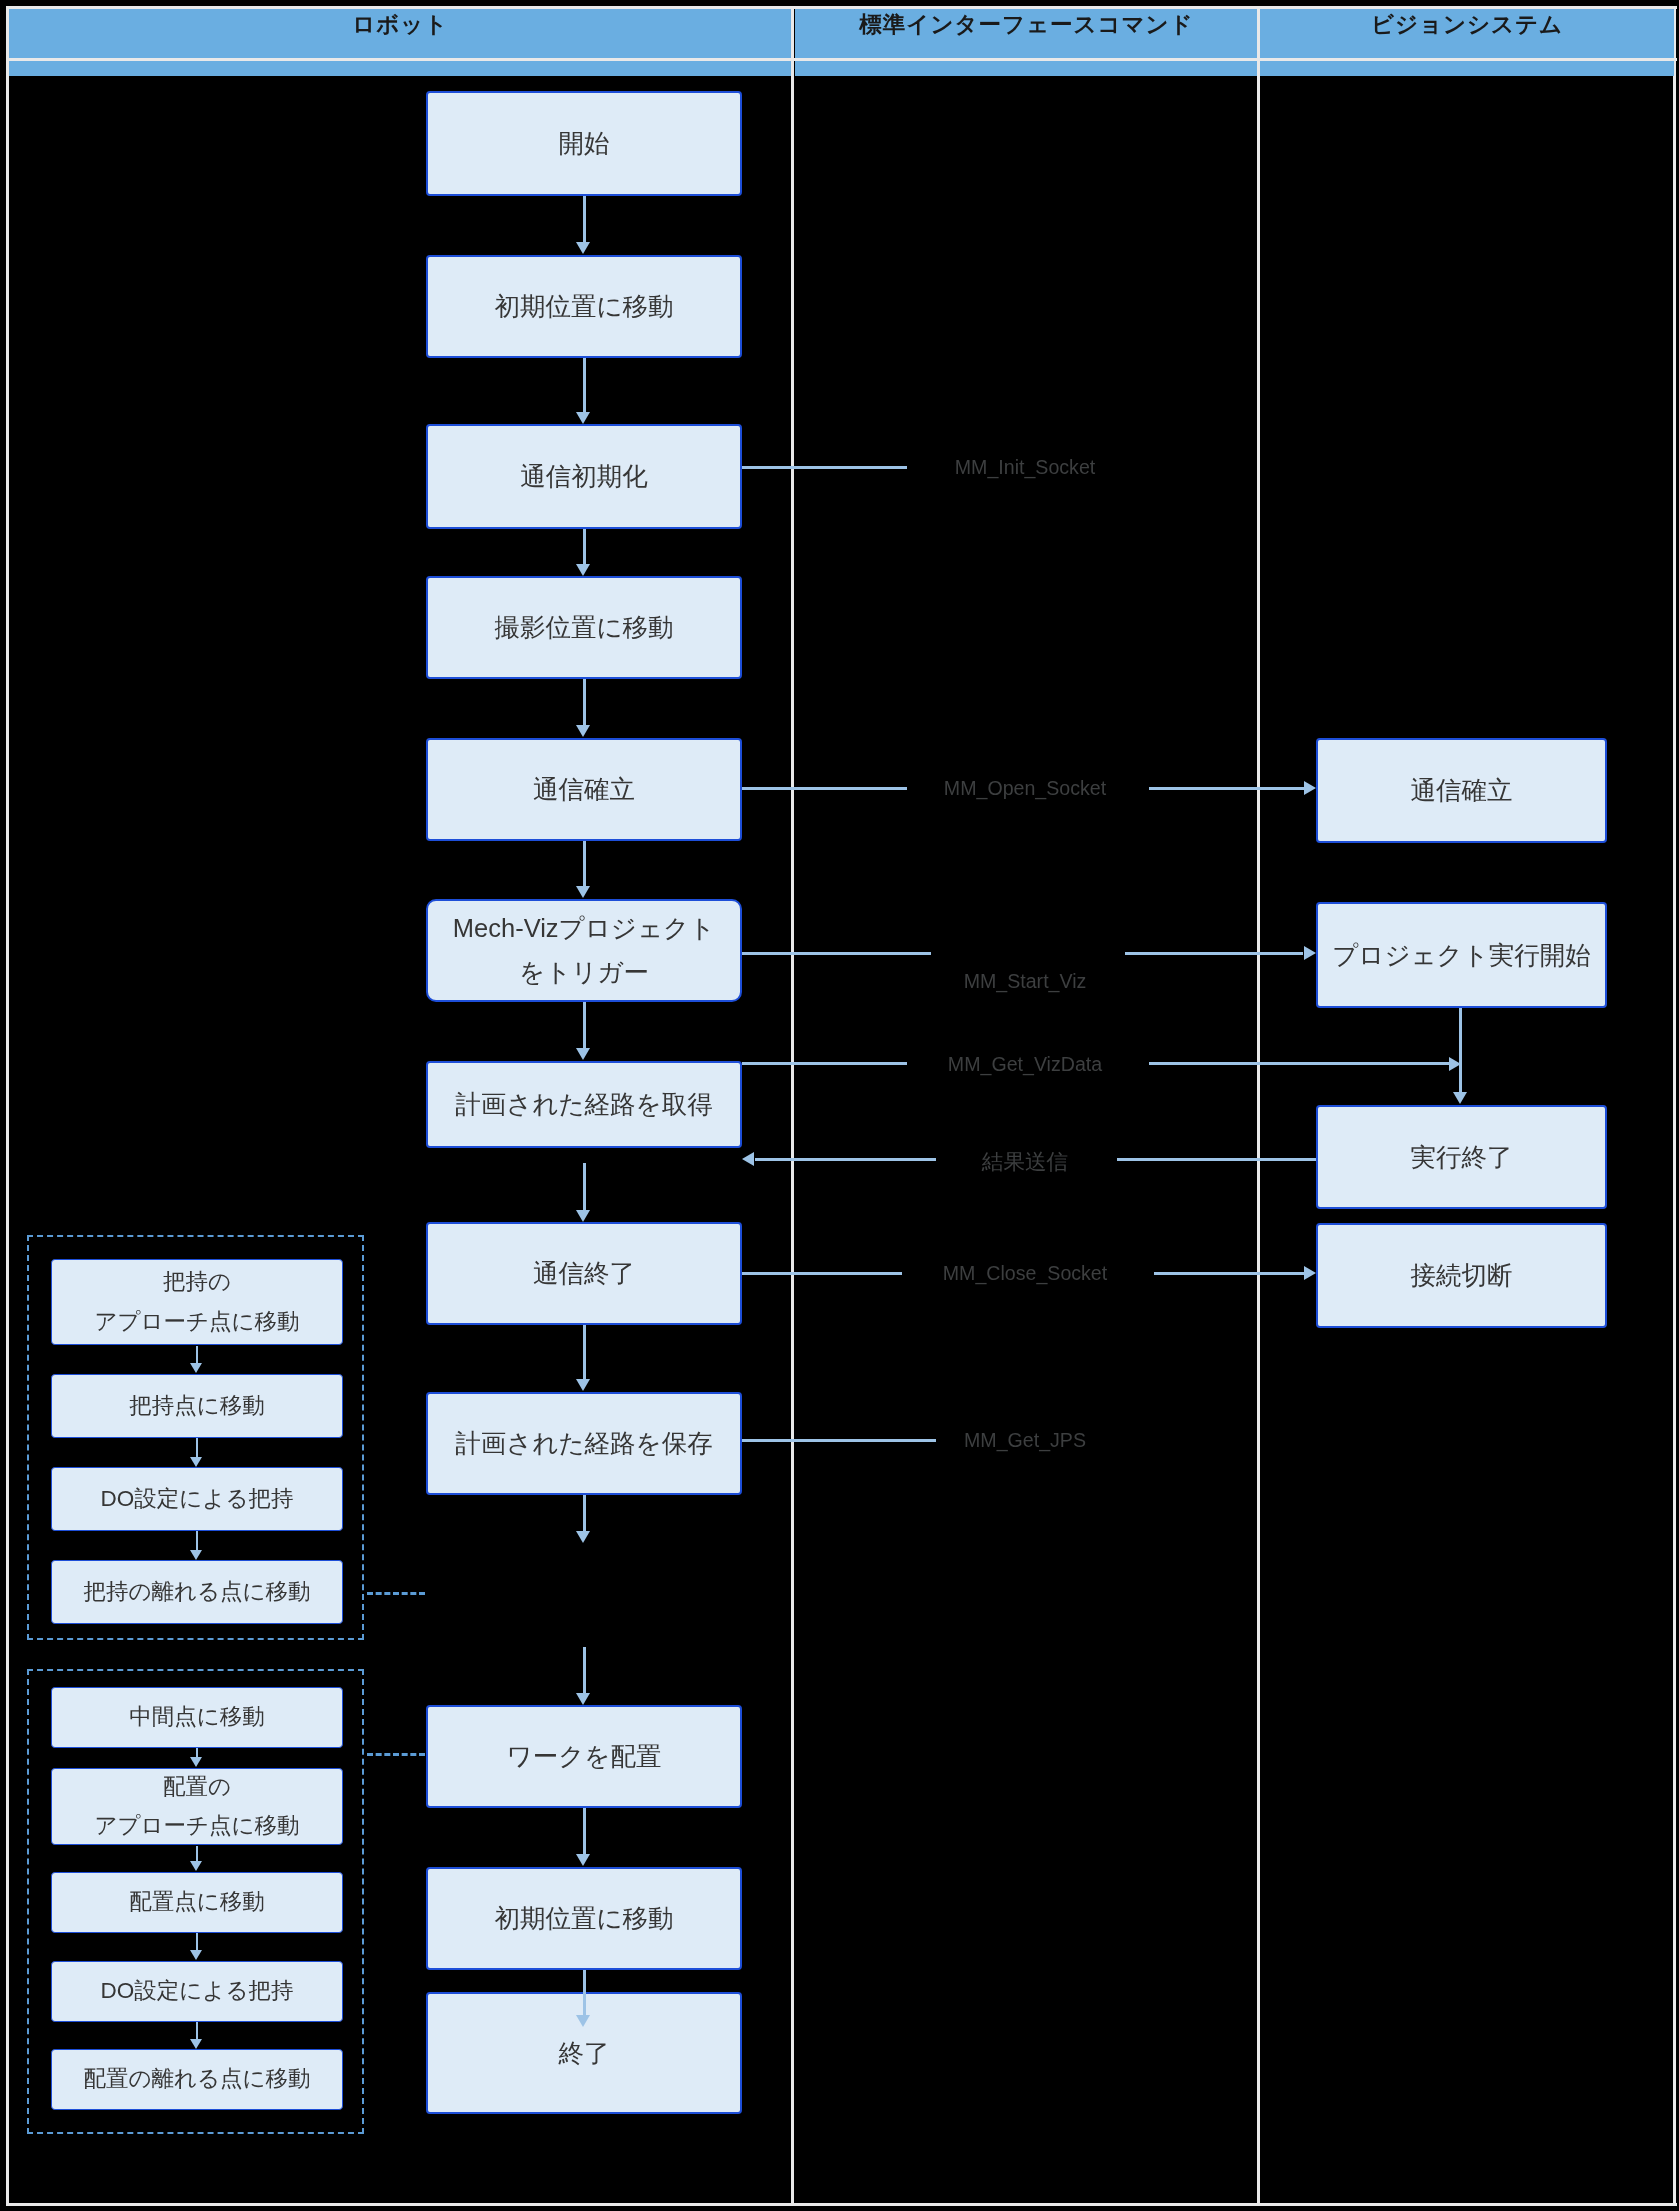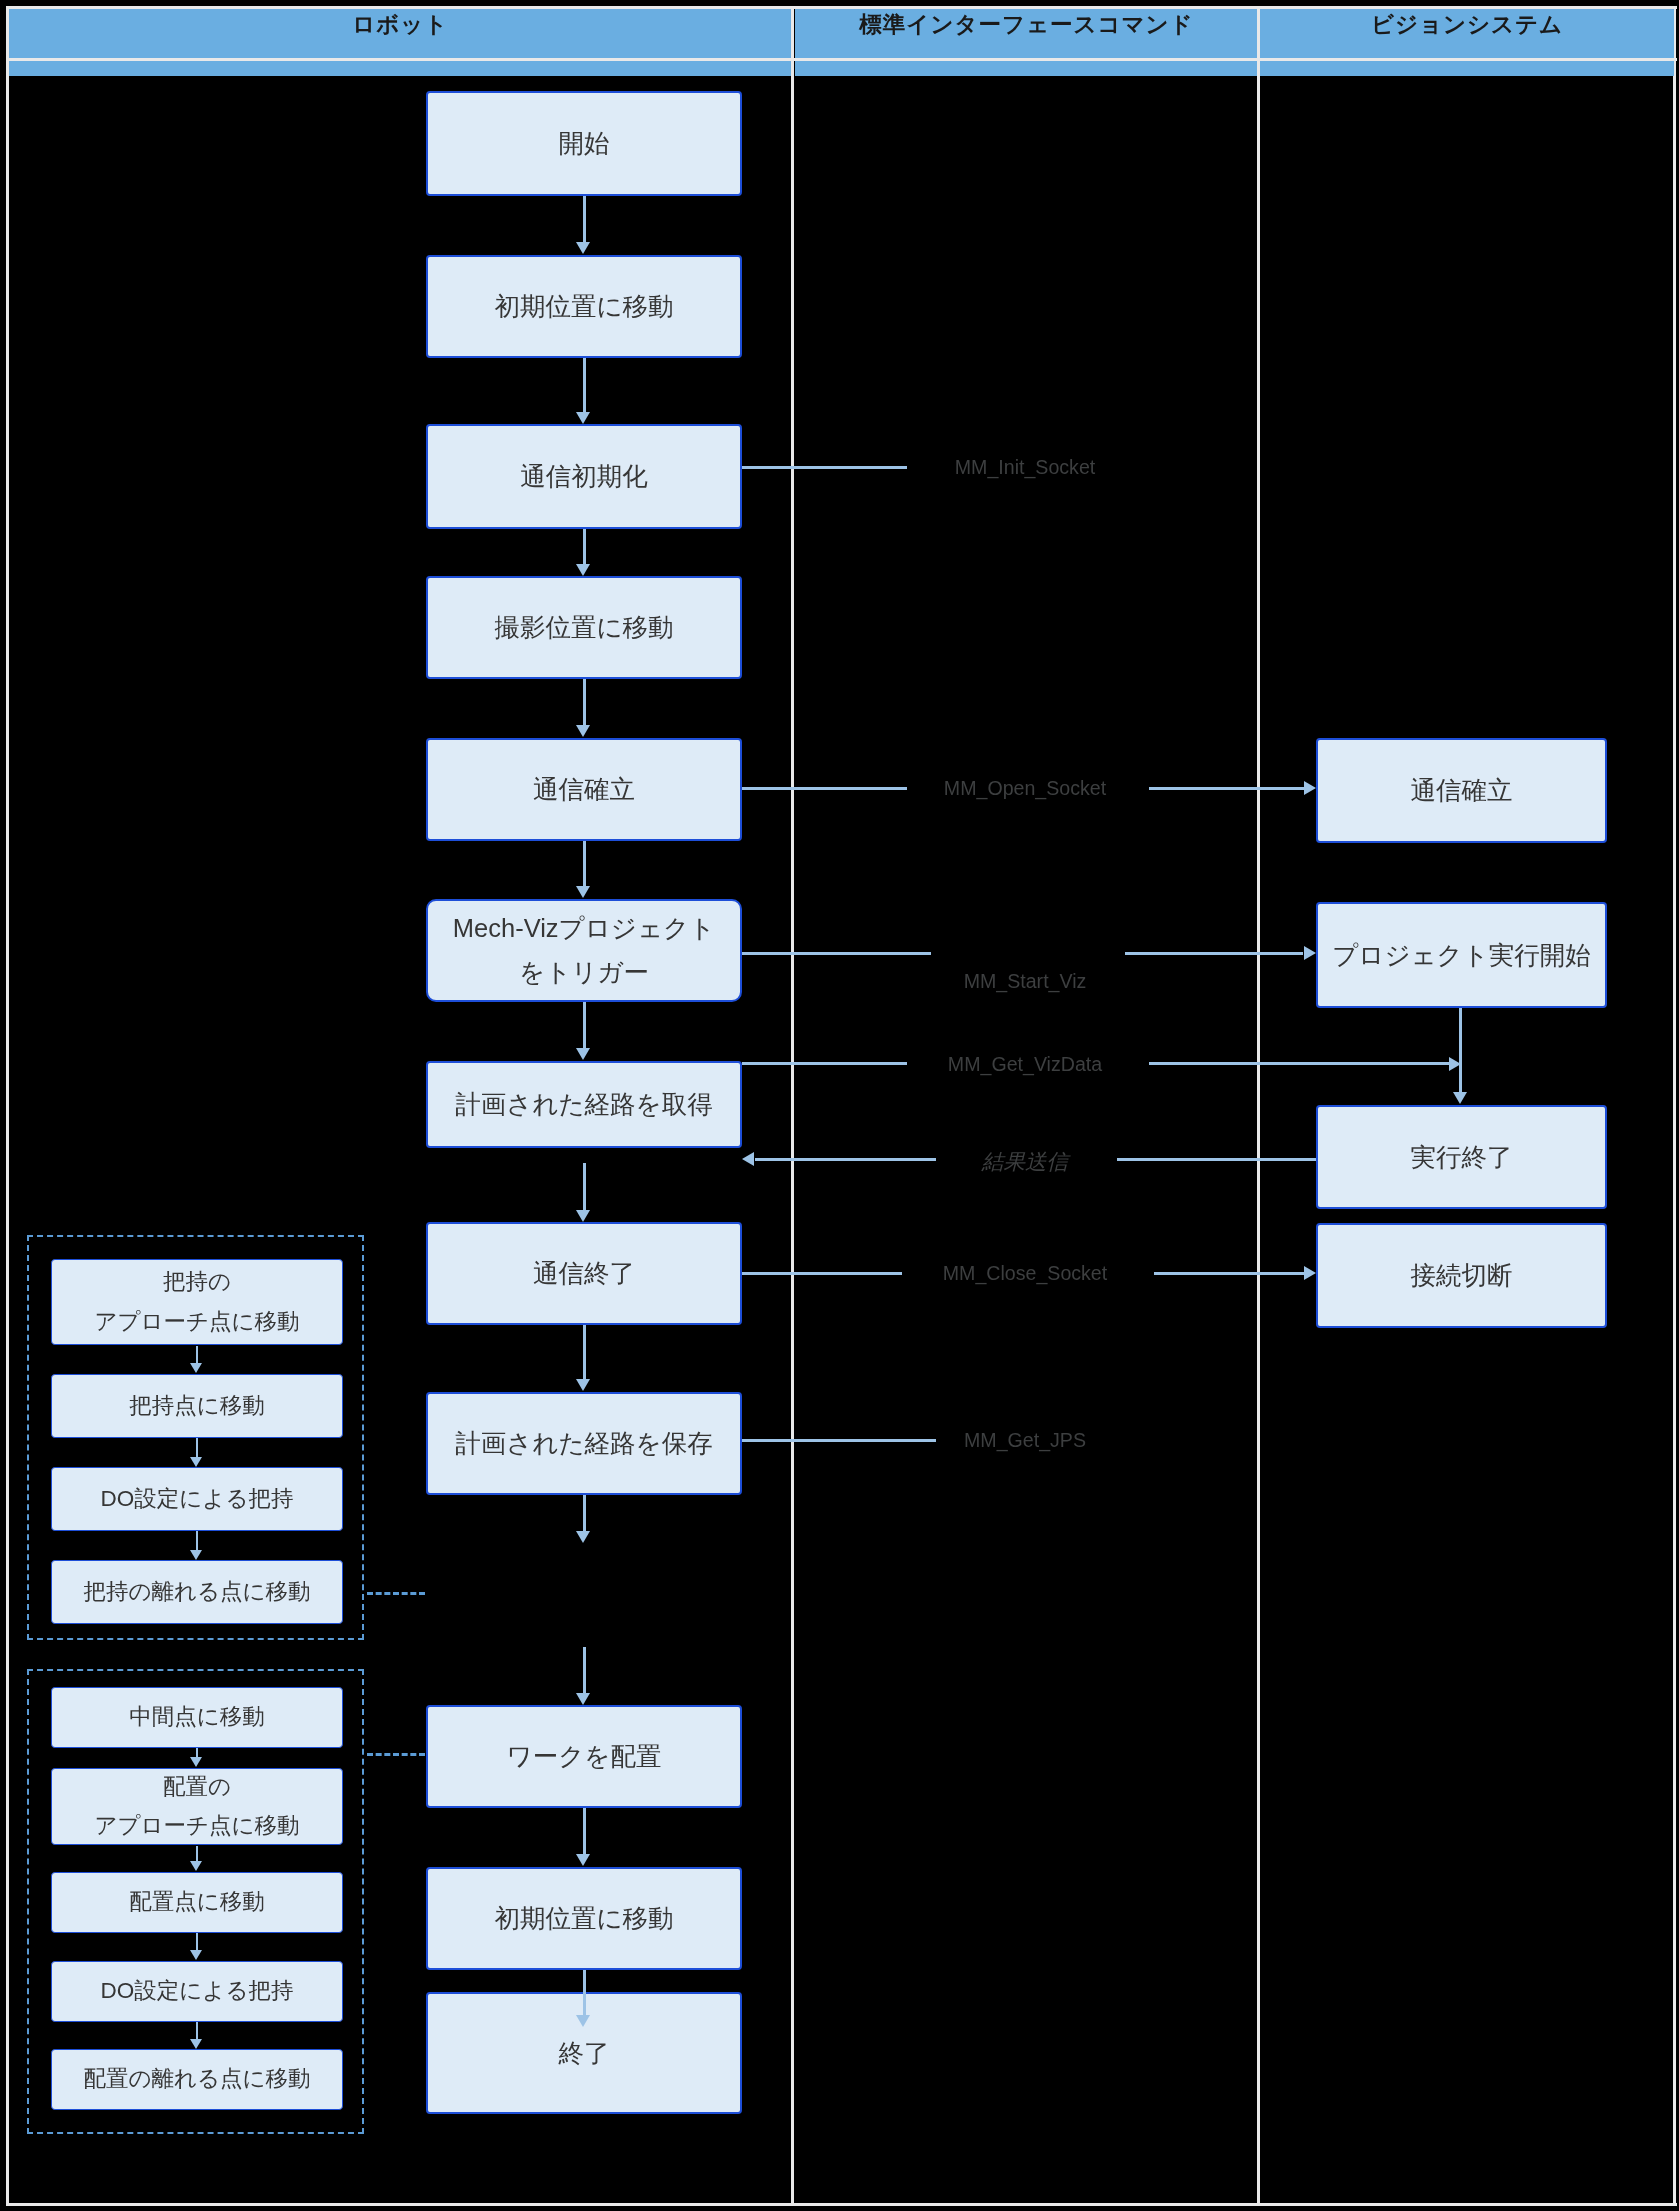--- a/index.html
+++ b/index.html
@@ -27,21 +27,21 @@
   .vline{position:absolute;width:2.9px;background:#9dc3e6;}
   .hline{position:absolute;height:2.9px;background:#9dc3e6;}
   .vline2{position:absolute;width:2px;background:#9dc3e6;}
   
   .ah-down{position:absolute;width:0;height:0;border-left:7.8px solid transparent;border-right:7.8px solid transparent;border-top:12.7px solid #9dc3e6;}
   .ah-down-sm{position:absolute;width:0;height:0;border-left:6.9px solid transparent;border-right:6.9px solid transparent;border-top:10.8px solid #9dc3e6;}
   .ah-right{position:absolute;width:0;height:0;border-top:7.8px solid transparent;border-bottom:7.8px solid transparent;border-left:12.7px solid #9dc3e6;}
   .ah-left{position:absolute;width:0;height:0;border-top:7.8px solid transparent;border-bottom:7.8px solid transparent;border-right:12.7px solid #9dc3e6;}
   
   .cmd{position:absolute;transform:translateX(-50%);color:#3d3f40;font-size:19.6px;white-space:nowrap;}
-  .cmd-jp{font-size:21.6px;font-style:italic;}
+  .cmd-jp{font-size:21.6px;}
   
   .dashrect{position:absolute;border:2.9px dashed #5b9bd5;box-sizing:border-box;}
   .dash-h{position:absolute;height:0;border-top:3.9px dashed #5b9bd5;}
 </style>
 </head>
 <body>
 
 <div id="stage">
 
   <div class="wline" style="left:5.9px;top:5.9px;width:1671px;height:2.9px;"></div>

